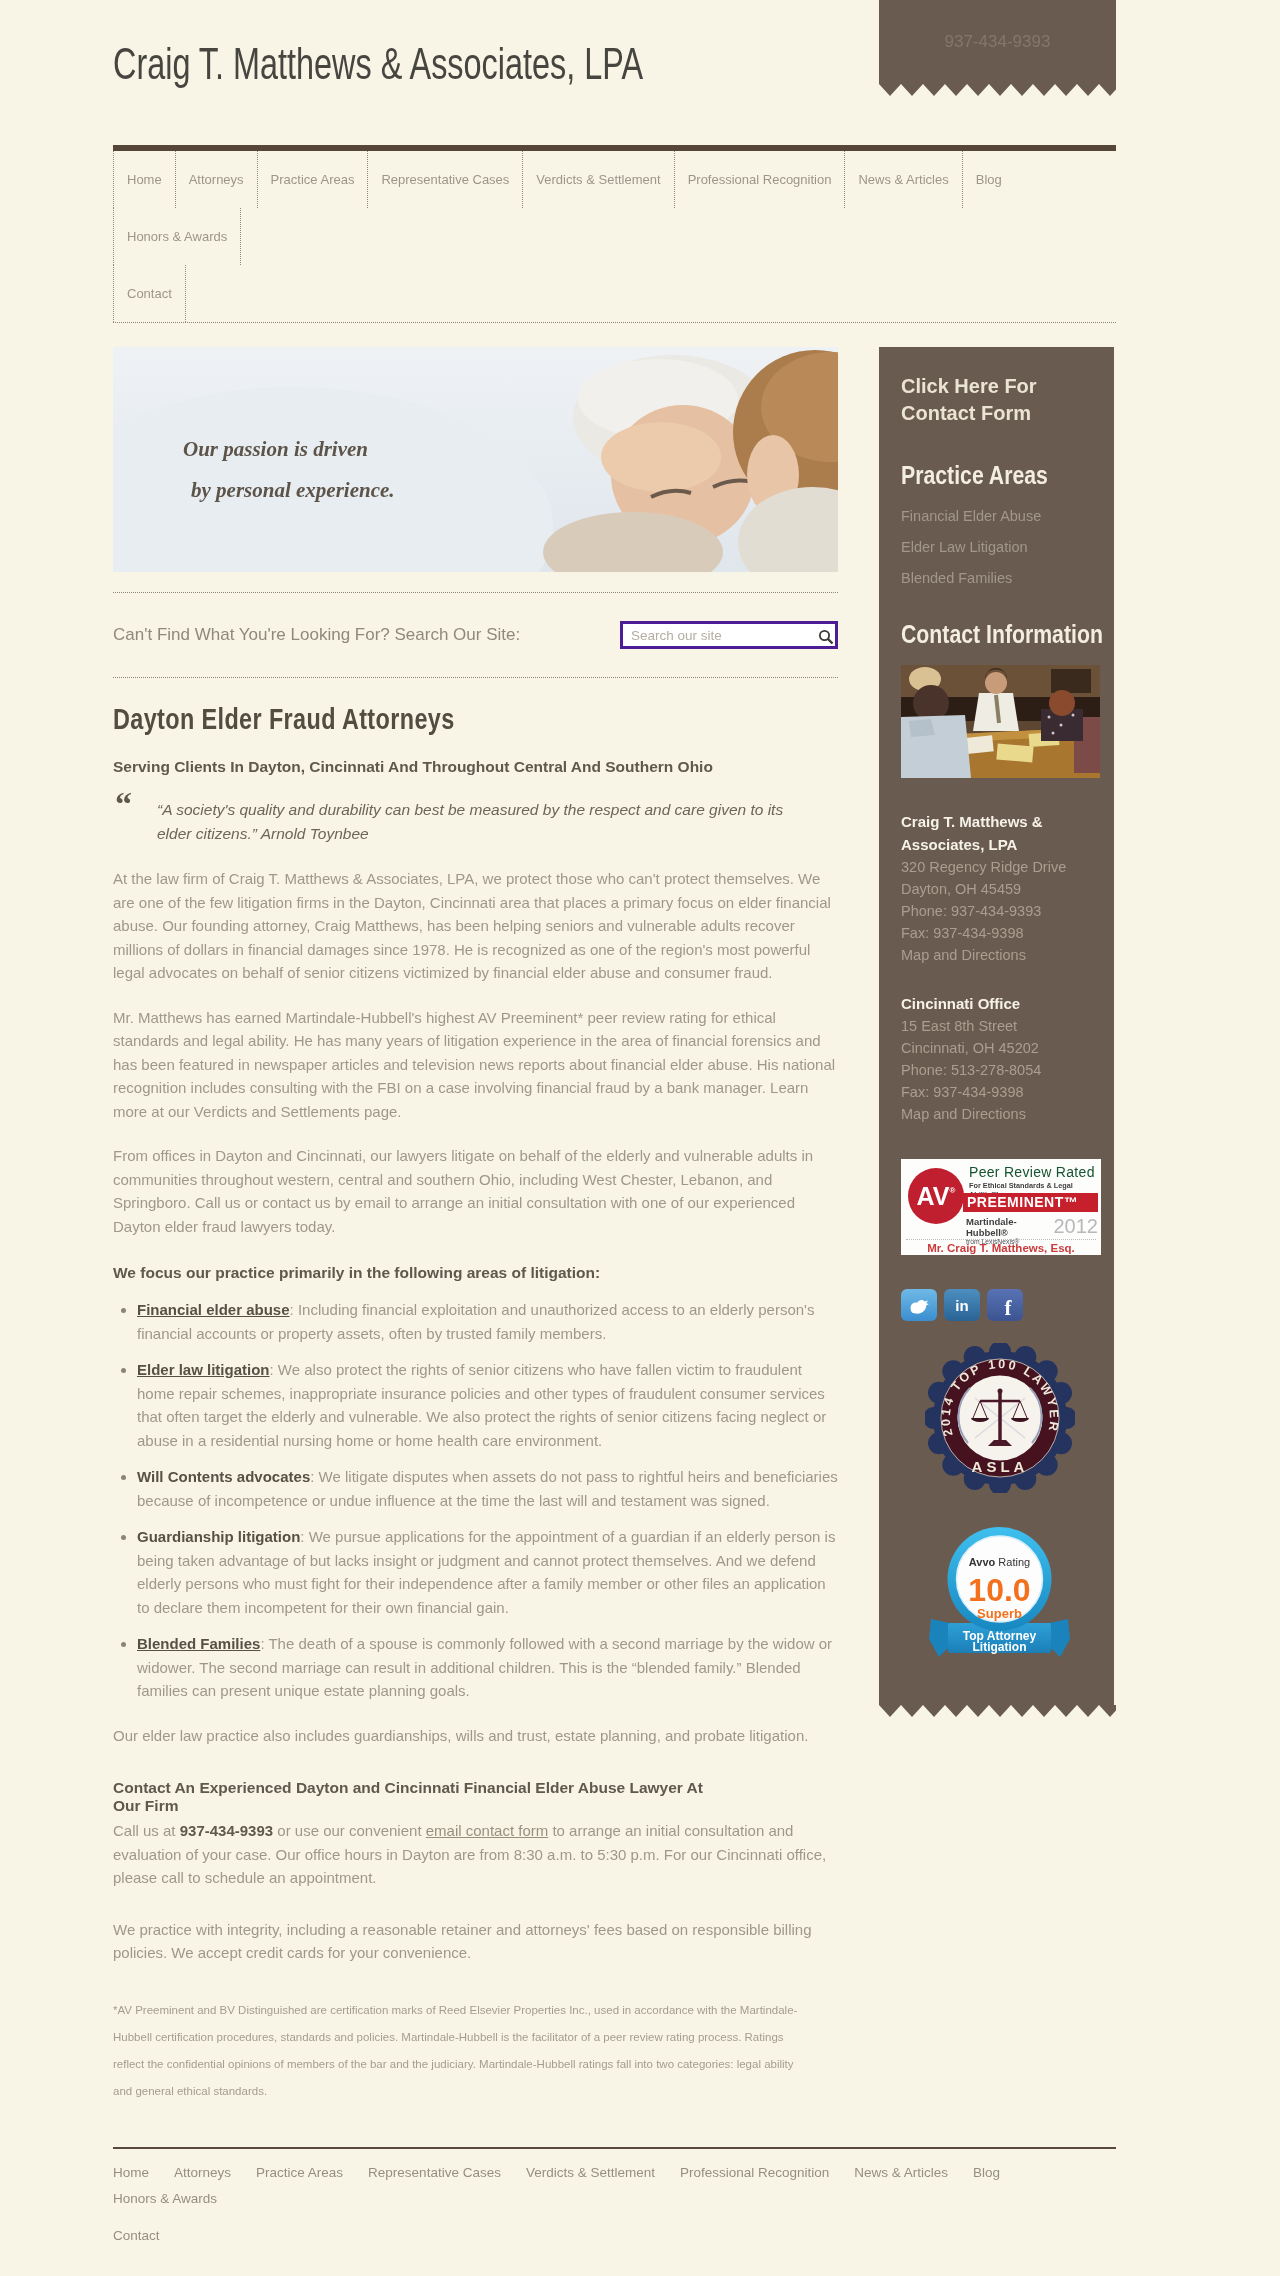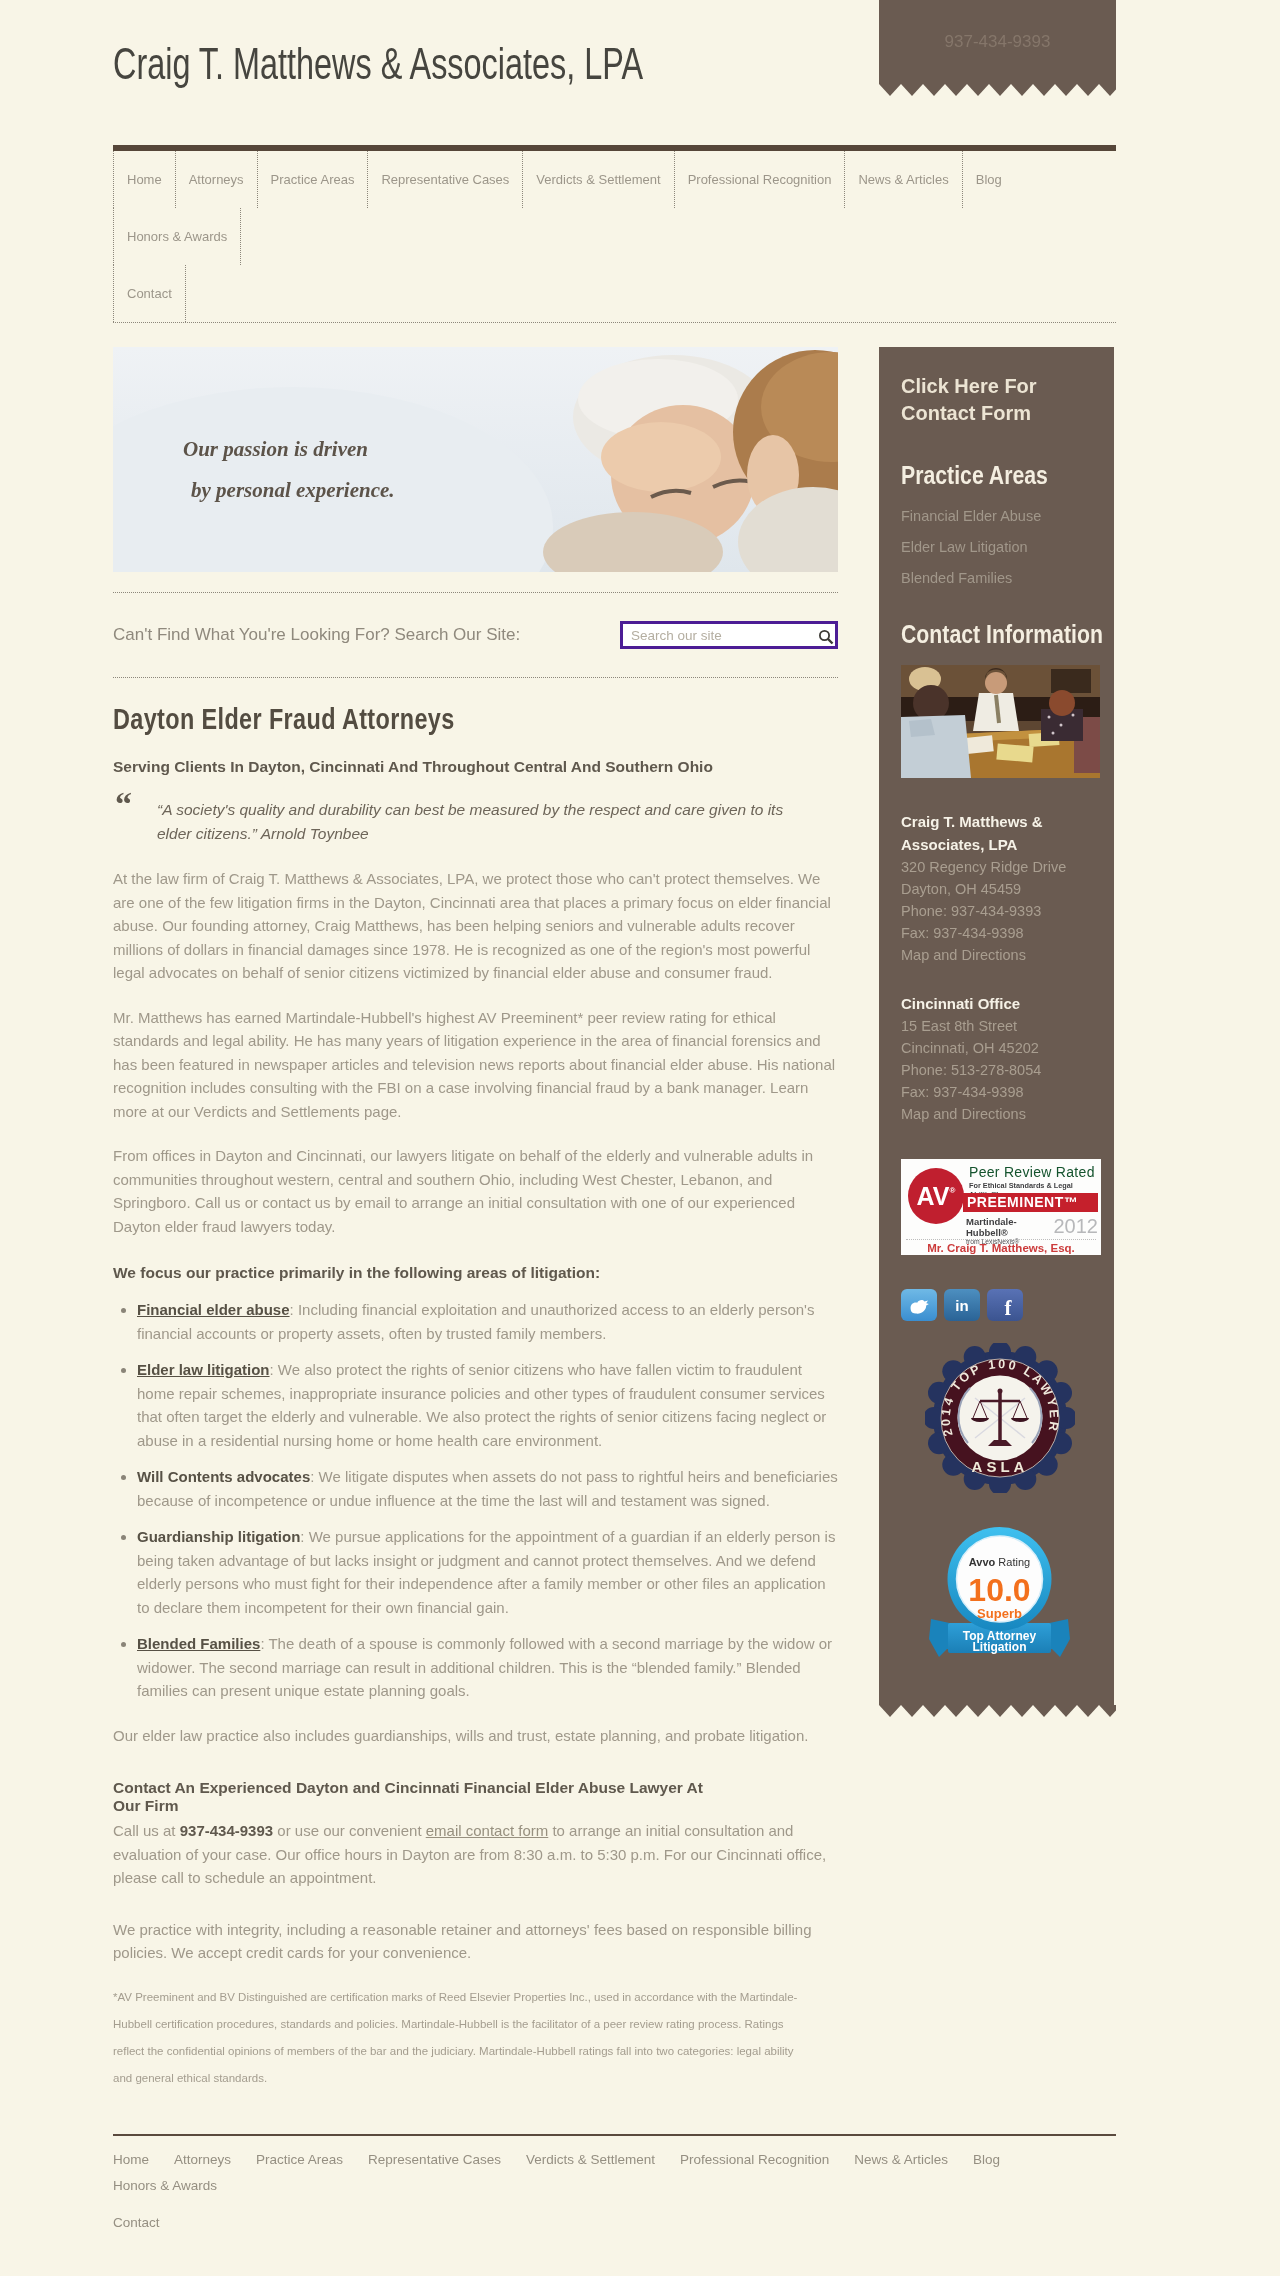--- a/index.html
+++ b/index.html
@@ -79,21 +79,21 @@
     font-style:normal; font-weight:bold; font-size:34px; color:#5f584d; }
   .para { margin-top:21px; font-size:15px; line-height:23.5px; color:#9f988a; }
   .bold-line { margin-top:26px; font-size:15.5px; font-weight:bold; color:#5f584d; }
   ul.focus-list { margin:16px 0 0 0; padding-left:24px; }
   ul.focus-list li { margin-bottom:13px; font-size:15px; line-height:23.5px; color:#9f988a; }
   ul.focus-list li::marker { color:#8a8478; }
   .li-title { font-weight:bold; color:#575145; }
   .li-title.linked { text-decoration:underline; cursor:pointer; }
   .inline-bold { font-weight:bold; color:#5f584d; }
   .inline-link { color:#97907f; text-decoration:underline; cursor:pointer; }
-  .disclaimer { margin-top:19px; font-size:11.5px; line-height:27px; color:#a49d8f; width:690px; }
+  .disclaimer { margin-top:32px; font-size:11.5px; line-height:27px; color:#a49d8f; width:690px; }
 
   
   .sidebar-box { background:#6a5b51; padding:26px 16px 46px 22px; width:235px; }
   .sb-contact-link { display:block; font-size:20px; font-weight:bold; line-height:27px;
     color:#ece4d3; cursor:pointer; text-decoration:none; }
   .sb-h2 { margin-top:34px; font-size:25px; font-weight:bold; color:#f4eee0; }
   .sb-links { margin-top:18px; }
   .sb-link { display:block; margin-bottom:15px; font-size:14.5px; color:#a1978a; cursor:pointer; }
   .sb-photo { margin-top:16px; display:block; }
   .sb-office { margin-top:32px; }

